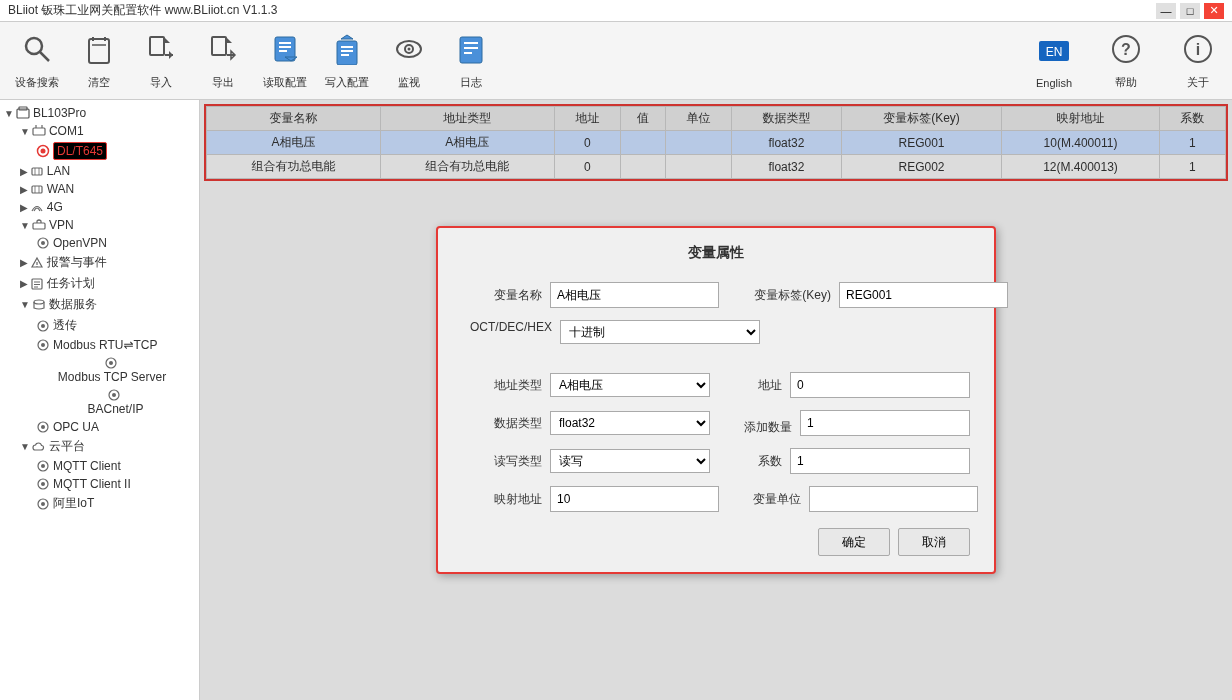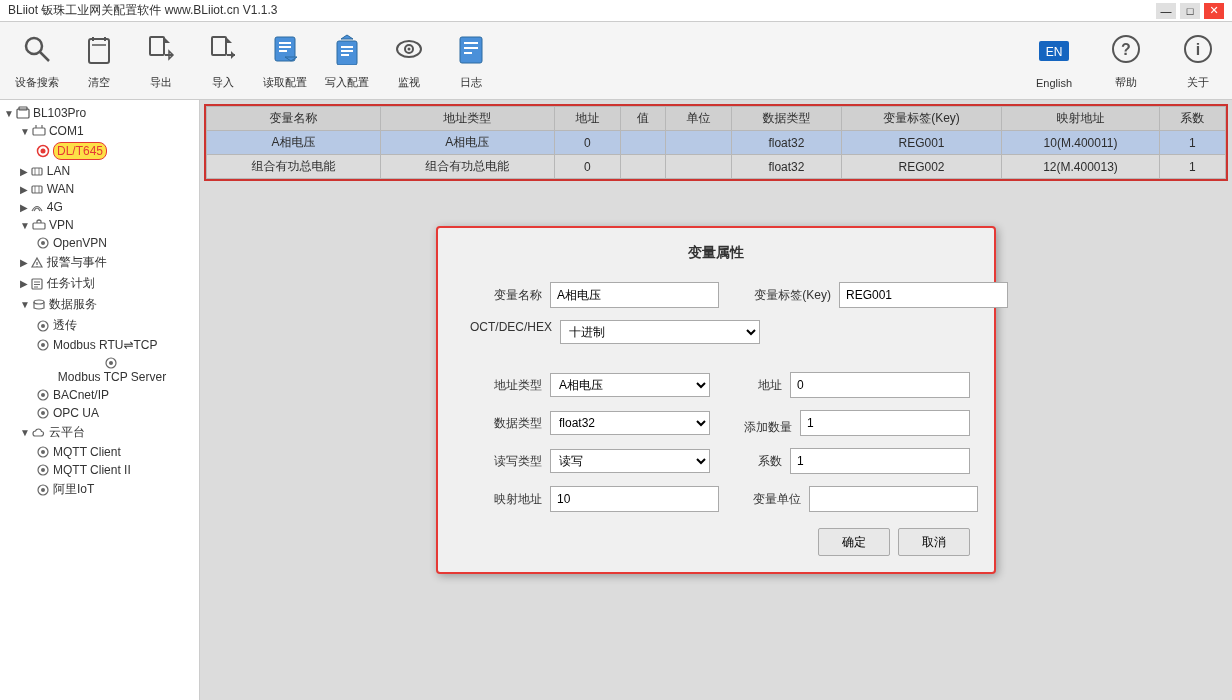--- a/index.html
+++ b/index.html
@@ -63,21 +63,21 @@
     }
     .tree-item {
       display: flex; align-items: center;
       padding: 2px 4px;
       cursor: pointer;
       white-space: nowrap;
       font-size: 12px;
       color: #333;
     }
     .collapse-arrow { cursor: pointer; font-size: 10px; margin-right: 2px; color: #555; }
-    .highlighted-item { color: #e53935; border: 1px solid #e53935; padding: 1px 3px; border-radius: 8px; background: #fde047; }
+    .highlighted-item { color: #e53935; border: 1px solid #e53935; padding: 1px 3px; border-radius: 2px; background: #000000; }
 
     
     .content-area {
       flex: 1;
       background: #f5f5f5;
       position: relative;
       overflow: hidden;
     }
     .data-table {
       width: 100%;
@@ -220,36 +220,36 @@
         </svg>
     </div>
     <span class="toolbar-label">清空</span>
   </div>
   <div class="toolbar-item">
     <div class="toolbar-icon">
       <svg width="32" height="32" viewBox="0 0 32 32">
           <rect x="5" y="4" width="14" height="18" rx="1" fill="none" stroke="#555" stroke-width="2"></rect>
           <polygon points="19,4 25,10 19,10" fill="#555"></polygon>
           <line x1="20" y1="22" x2="28" y2="22" stroke="#555" stroke-width="2"></line>
-          <polygon points="24,18 28,22 24,26" fill="none" stroke="#555" stroke-width="1.5"></polygon>
-          <line x1="28" y1="22" x2="20" y2="22" stroke="#555" stroke-width="2"></line>
-        </svg>
-    </div>
-    <span class="toolbar-label">导出</span>
+          <polygon points="24,18 28,22 24,26" fill="#555"></polygon>
+        </svg>
+    </div>
+    <span class="toolbar-label">导入</span>
   </div>
   <div class="toolbar-item">
     <div class="toolbar-icon">
       <svg width="32" height="32" viewBox="0 0 32 32">
           <rect x="5" y="4" width="14" height="18" rx="1" fill="none" stroke="#555" stroke-width="2"></rect>
           <polygon points="19,4 25,10 19,10" fill="#555"></polygon>
           <line x1="20" y1="22" x2="28" y2="22" stroke="#555" stroke-width="2"></line>
-          <polygon points="24,18 28,22 24,26" fill="#555"></polygon>
-        </svg>
-    </div>
-    <span class="toolbar-label">导入</span>
+          <polygon points="24,18 28,22 24,26" fill="none" stroke="#555" stroke-width="1.5"></polygon>
+          <line x1="28" y1="22" x2="20" y2="22" stroke="#555" stroke-width="2"></line>
+        </svg>
+    </div>
+    <span class="toolbar-label">导出</span>
   </div>
   <div class="toolbar-item">
     <div class="toolbar-icon">
       <svg width="32" height="32" viewBox="0 0 32 32">
         <rect x="6" y="4" width="20" height="24" rx="2" fill="#4a90d9" stroke="#2c6aa0" stroke-width="1"></rect>
         <line x1="10" y1="10" x2="22" y2="10" stroke="white" stroke-width="2"></line>
         <line x1="10" y1="14" x2="22" y2="14" stroke="white" stroke-width="2"></line>
         <line x1="10" y1="18" x2="18" y2="18" stroke="white" stroke-width="2"></line>
         <polygon points="16,24 22,28 28,24" fill="#4a90d9" stroke="#2c6aa0" stroke-width="1"></polygon>
       </svg>
@@ -445,21 +445,21 @@
     </div>
 
     <div class="tree-item" style="padding-left:29px;flex-direction:column;">
       <svg width="14" height="14" viewBox="0 0 14 14" style="margin-right:3px;">
           <circle cx="7" cy="7" r="5" fill="none" stroke="#666" stroke-width="1.2"></circle>
           <circle cx="7" cy="7" r="2" fill="#666"></circle>
         </svg>
       <span>Modbus TCP Server</span>
     </div>
 
-    <div class="tree-item" style="padding-left:36px;">
+    <div class="tree-item" style="padding-left:36px;flex-direction:column;">
       <svg width="14" height="14" viewBox="0 0 14 14" style="margin-right:3px;">
           <circle cx="7" cy="7" r="5" fill="none" stroke="#666" stroke-width="1.2"></circle>
           <circle cx="7" cy="7" r="2" fill="#666"></circle>
         </svg>
       <span>BACnet/IP</span>
     </div>
 
     <div class="tree-item" style="padding-left:36px;">
       <svg width="14" height="14" viewBox="0 0 14 14" style="margin-right:3px;">
           <circle cx="7" cy="7" r="5" fill="none" stroke="#666" stroke-width="1.2"></circle>

